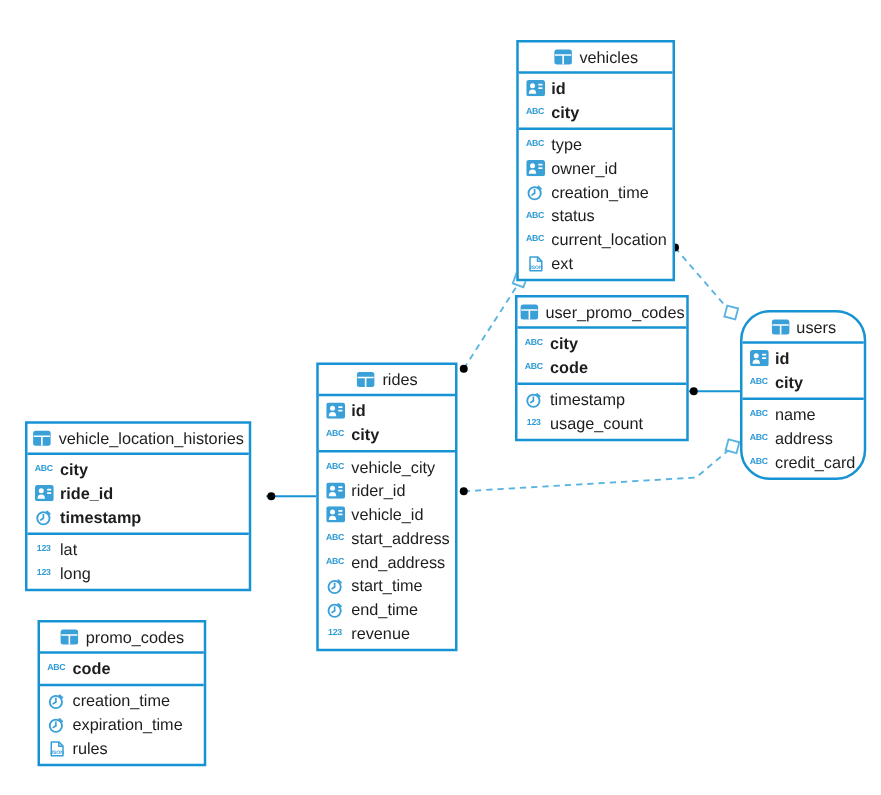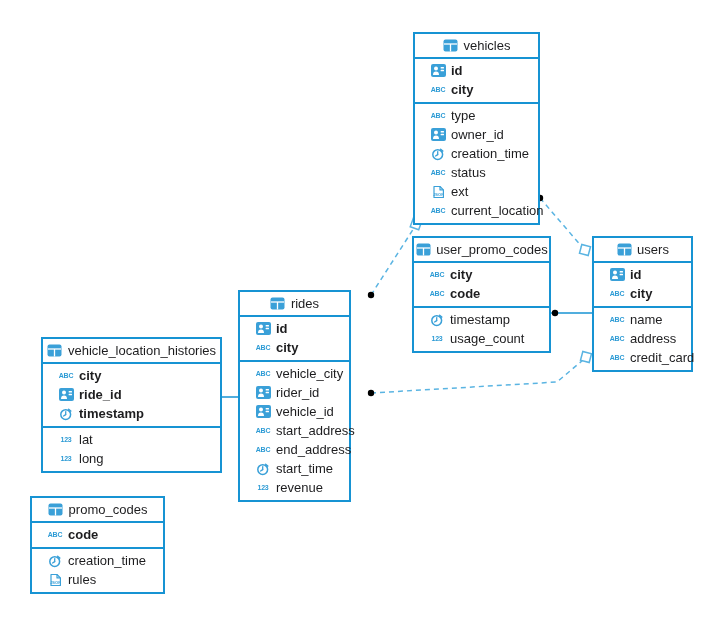--- a/index.html
+++ b/index.html
@@ -9,21 +9,21 @@
   }
   .rel-layer{position:absolute;left:0;top:0;width:705px;height:636px;}
   .entities{position:absolute;left:0;top:0;width:705px;height:636px;}
   .entity{
     position:absolute;background:#ffffff;border:2px solid #1793d3;box-sizing:border-box;
   }
   .hdr{
     height:23px;display:flex;align-items:center;justify-content:center;gap:5px;
     border-bottom:2px solid #1793d3;font-size:13px;color:#1d1d1f;white-space:nowrap;
   }
-  .sec{padding:2px 0 3px 10px;}
+  .sec{padding:2px 0 3px 0;}
   .sec.pk{border-bottom:2px solid #1793d3;}
   .row{
     display:flex;align-items:center;height:19px;padding:0 5px;gap:5px;
     font-size:13px;color:#1d1d1f;white-space:nowrap;
   }
   .row.pkrow .lbl{font-weight:700;}
   .ic{width:16px;min-width:16px;display:flex;align-items:center;justify-content:center;}
   .mini-txt{
     width:16px;min-width:16px;font-size:7px;font-weight:700;color:#2d9bd5;
     text-align:center;letter-spacing:-0.2px;line-height:19px;
@@ -104,33 +104,33 @@
                 <path d="M9.6 2.2 L11.8 4.1" stroke="#3aa0d8" stroke-width="1.5" stroke-linecap="round"></path>
               </svg>
             </span>
             <span class="lbl">creation_time</span>
           </div>
           <div class="row">
             <span class="mini-txt">ABC</span>
             <span class="lbl">status</span>
           </div>
           <div class="row">
+            <span class="mini-txt">ABC</span>
+            <span class="lbl">current_location</span>
+          </div>
+          <div class="row">
             <span class="ic">
               <svg width="13" height="14" viewBox="0 0 13 14">
                 <path d="M2 1.5 H8 L11.4 4.9 V12.5 H2 Z" fill="#fff" stroke="#3aa0d8" stroke-width="1.2" stroke-linejoin="round"></path>
                 <path d="M8 1.5 V4.9 H11.4" fill="none" stroke="#3aa0d8" stroke-width="1.2" stroke-linejoin="round"></path>
                 <text x="6.6" y="11" font-size="4" font-weight="bold" text-anchor="middle" fill="#3aa0d8" font-family="Liberation Sans,sans-serif">JSON</text>
               </svg>
             </span>
             <span class="lbl">ext</span>
           </div>
-          <div class="row">
-            <span class="mini-txt">ABC</span>
-            <span class="lbl">current_location</span>
-          </div>
         </div>
       </div>
       <div class="entity" style="left: 412px; top: 236px; width: 139px;">
         <div class="hdr">
           <span class="ic">
             <svg width="15" height="13" viewBox="0 0 15 13">
               <rect x="0.5" y="0.5" width="14" height="12" rx="2" fill="#3aa0d8"></rect>
               <line x1="1" y1="5" x2="14" y2="5" stroke="#fff" stroke-width="1.3"></line>
               <line x1="7.5" y1="5" x2="7.5" y2="12.5" stroke="#fff" stroke-width="1.3"></line>
             </svg>
@@ -158,21 +158,21 @@
               </svg>
             </span>
             <span class="lbl">timestamp</span>
           </div>
           <div class="row">
             <span class="mini-txt">123</span>
             <span class="lbl">usage_count</span>
           </div>
         </div>
       </div>
-      <div class="entity" style="left: 592px; top: 236px; width: 101px;">
+      <div class="entity" style="left: 592px; top: 248px; width: 101px; border-radius: 24px;">
         <div class="hdr">
           <span class="ic">
             <svg width="15" height="13" viewBox="0 0 15 13">
               <rect x="0.5" y="0.5" width="14" height="12" rx="2" fill="#3aa0d8"></rect>
               <line x1="1" y1="5" x2="14" y2="5" stroke="#fff" stroke-width="1.3"></line>
               <line x1="7.5" y1="5" x2="7.5" y2="12.5" stroke="#fff" stroke-width="1.3"></line>
             </svg>
           </span>
           <span class="hname">users</span>
         </div>
@@ -202,21 +202,21 @@
           <div class="row">
             <span class="mini-txt">ABC</span>
             <span class="lbl">address</span>
           </div>
           <div class="row">
             <span class="mini-txt">ABC</span>
             <span class="lbl">credit_card</span>
           </div>
         </div>
       </div>
-      <div class="entity" style="left: 238px; top: 290px; width: 113px;">
+      <div class="entity" style="left: 253px; top: 290px; width: 113px;">
         <div class="hdr">
           <span class="ic">
             <svg width="15" height="13" viewBox="0 0 15 13">
               <rect x="0.5" y="0.5" width="14" height="12" rx="2" fill="#3aa0d8"></rect>
               <line x1="1" y1="5" x2="14" y2="5" stroke="#fff" stroke-width="1.3"></line>
               <line x1="7.5" y1="5" x2="7.5" y2="12.5" stroke="#fff" stroke-width="1.3"></line>
             </svg>
           </span>
           <span class="hname">rides</span>
         </div>
@@ -278,28 +278,39 @@
           <div class="row">
             <span class="ic">
               <svg width="14" height="14" viewBox="0 0 14 14">
                 <circle cx="6.7" cy="7.6" r="4.9" fill="none" stroke="#3aa0d8" stroke-width="1.5"></circle>
                 <path d="M6.7 7.6 L6.7 4.6" stroke="#3aa0d8" stroke-width="1.3" stroke-linecap="round"></path>
                 <path d="M6.7 7.6 L4.6 9" stroke="#3aa0d8" stroke-width="1.3" stroke-linecap="round"></path>
                 <path d="M9.6 2.2 L11.8 4.1" stroke="#3aa0d8" stroke-width="1.5" stroke-linecap="round"></path>
               </svg>
             </span>
             <span class="lbl">start_time</span>
+          </div>
+          <div class="row">
+            <span class="ic">
+              <svg width="14" height="14" viewBox="0 0 14 14">
+                <circle cx="6.7" cy="7.6" r="4.9" fill="none" stroke="#3aa0d8" stroke-width="1.5"></circle>
+                <path d="M6.7 7.6 L6.7 4.6" stroke="#3aa0d8" stroke-width="1.3" stroke-linecap="round"></path>
+                <path d="M6.7 7.6 L4.6 9" stroke="#3aa0d8" stroke-width="1.3" stroke-linecap="round"></path>
+                <path d="M9.6 2.2 L11.8 4.1" stroke="#3aa0d8" stroke-width="1.5" stroke-linecap="round"></path>
+              </svg>
+            </span>
+            <span class="lbl">end_time</span>
           </div>
           <div class="row">
             <span class="mini-txt">123</span>
             <span class="lbl">revenue</span>
           </div>
         </div>
       </div>
-      <div class="entity" style="left: 41px; top: 337px; width: 181px;">
+      <div class="entity" style="left: 20px; top: 337px; width: 181px;">
         <div class="hdr">
           <span class="ic">
             <svg width="15" height="13" viewBox="0 0 15 13">
               <rect x="0.5" y="0.5" width="14" height="12" rx="2" fill="#3aa0d8"></rect>
               <line x1="1" y1="5" x2="14" y2="5" stroke="#fff" stroke-width="1.3"></line>
               <line x1="7.5" y1="5" x2="7.5" y2="12.5" stroke="#fff" stroke-width="1.3"></line>
             </svg>
           </span>
           <span class="hname">vehicle_location_histories</span>
         </div>
@@ -364,20 +375,31 @@
           <div class="row">
             <span class="ic">
               <svg width="14" height="14" viewBox="0 0 14 14">
                 <circle cx="6.7" cy="7.6" r="4.9" fill="none" stroke="#3aa0d8" stroke-width="1.5"></circle>
                 <path d="M6.7 7.6 L6.7 4.6" stroke="#3aa0d8" stroke-width="1.3" stroke-linecap="round"></path>
                 <path d="M6.7 7.6 L4.6 9" stroke="#3aa0d8" stroke-width="1.3" stroke-linecap="round"></path>
                 <path d="M9.6 2.2 L11.8 4.1" stroke="#3aa0d8" stroke-width="1.5" stroke-linecap="round"></path>
               </svg>
             </span>
             <span class="lbl">creation_time</span>
+          </div>
+          <div class="row">
+            <span class="ic">
+              <svg width="14" height="14" viewBox="0 0 14 14">
+                <circle cx="6.7" cy="7.6" r="4.9" fill="none" stroke="#3aa0d8" stroke-width="1.5"></circle>
+                <path d="M6.7 7.6 L6.7 4.6" stroke="#3aa0d8" stroke-width="1.3" stroke-linecap="round"></path>
+                <path d="M6.7 7.6 L4.6 9" stroke="#3aa0d8" stroke-width="1.3" stroke-linecap="round"></path>
+                <path d="M9.6 2.2 L11.8 4.1" stroke="#3aa0d8" stroke-width="1.5" stroke-linecap="round"></path>
+              </svg>
+            </span>
+            <span class="lbl">expiration_time</span>
           </div>
           <div class="row">
             <span class="ic">
               <svg width="13" height="14" viewBox="0 0 13 14">
                 <path d="M2 1.5 H8 L11.4 4.9 V12.5 H2 Z" fill="#fff" stroke="#3aa0d8" stroke-width="1.2" stroke-linejoin="round"></path>
                 <path d="M8 1.5 V4.9 H11.4" fill="none" stroke="#3aa0d8" stroke-width="1.2" stroke-linejoin="round"></path>
                 <text x="6.6" y="11" font-size="4" font-weight="bold" text-anchor="middle" fill="#3aa0d8" font-family="Liberation Sans,sans-serif">JSON</text>
               </svg>
             </span>
             <span class="lbl">rules</span>

